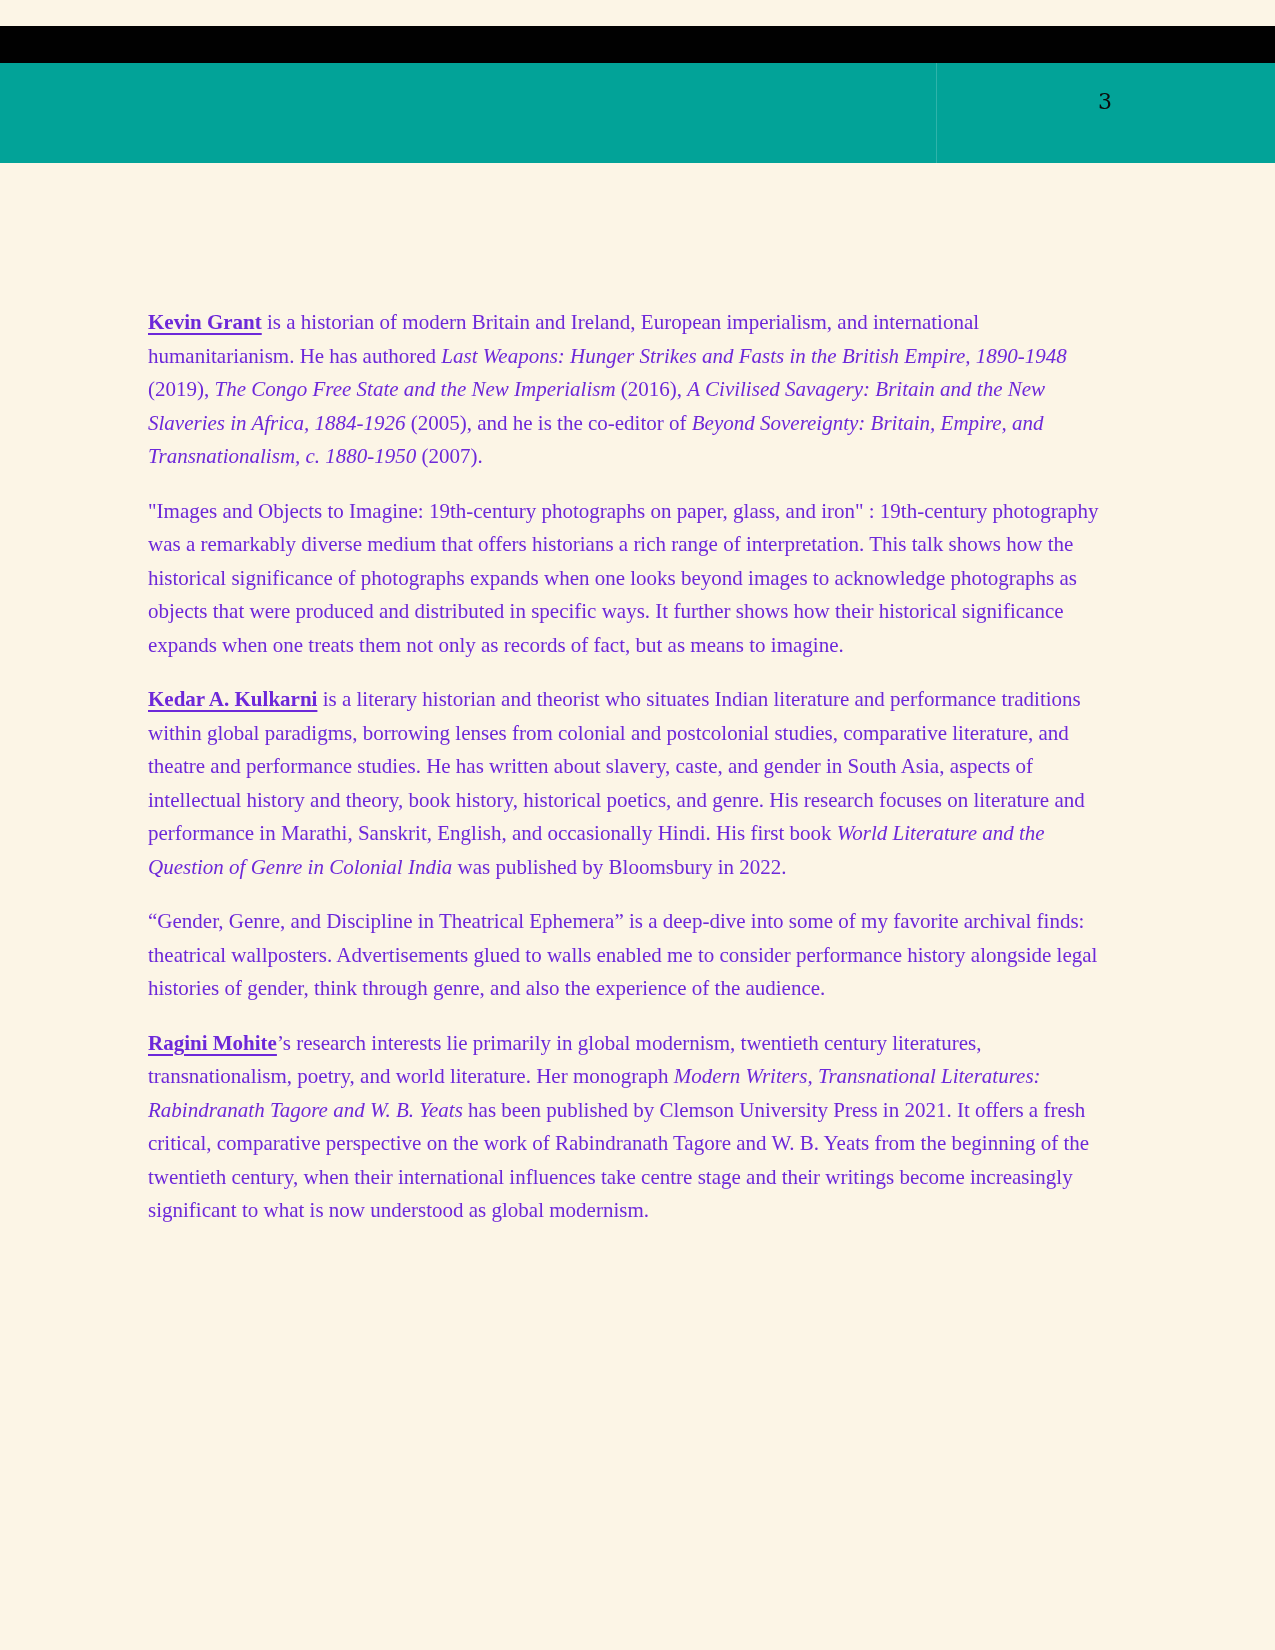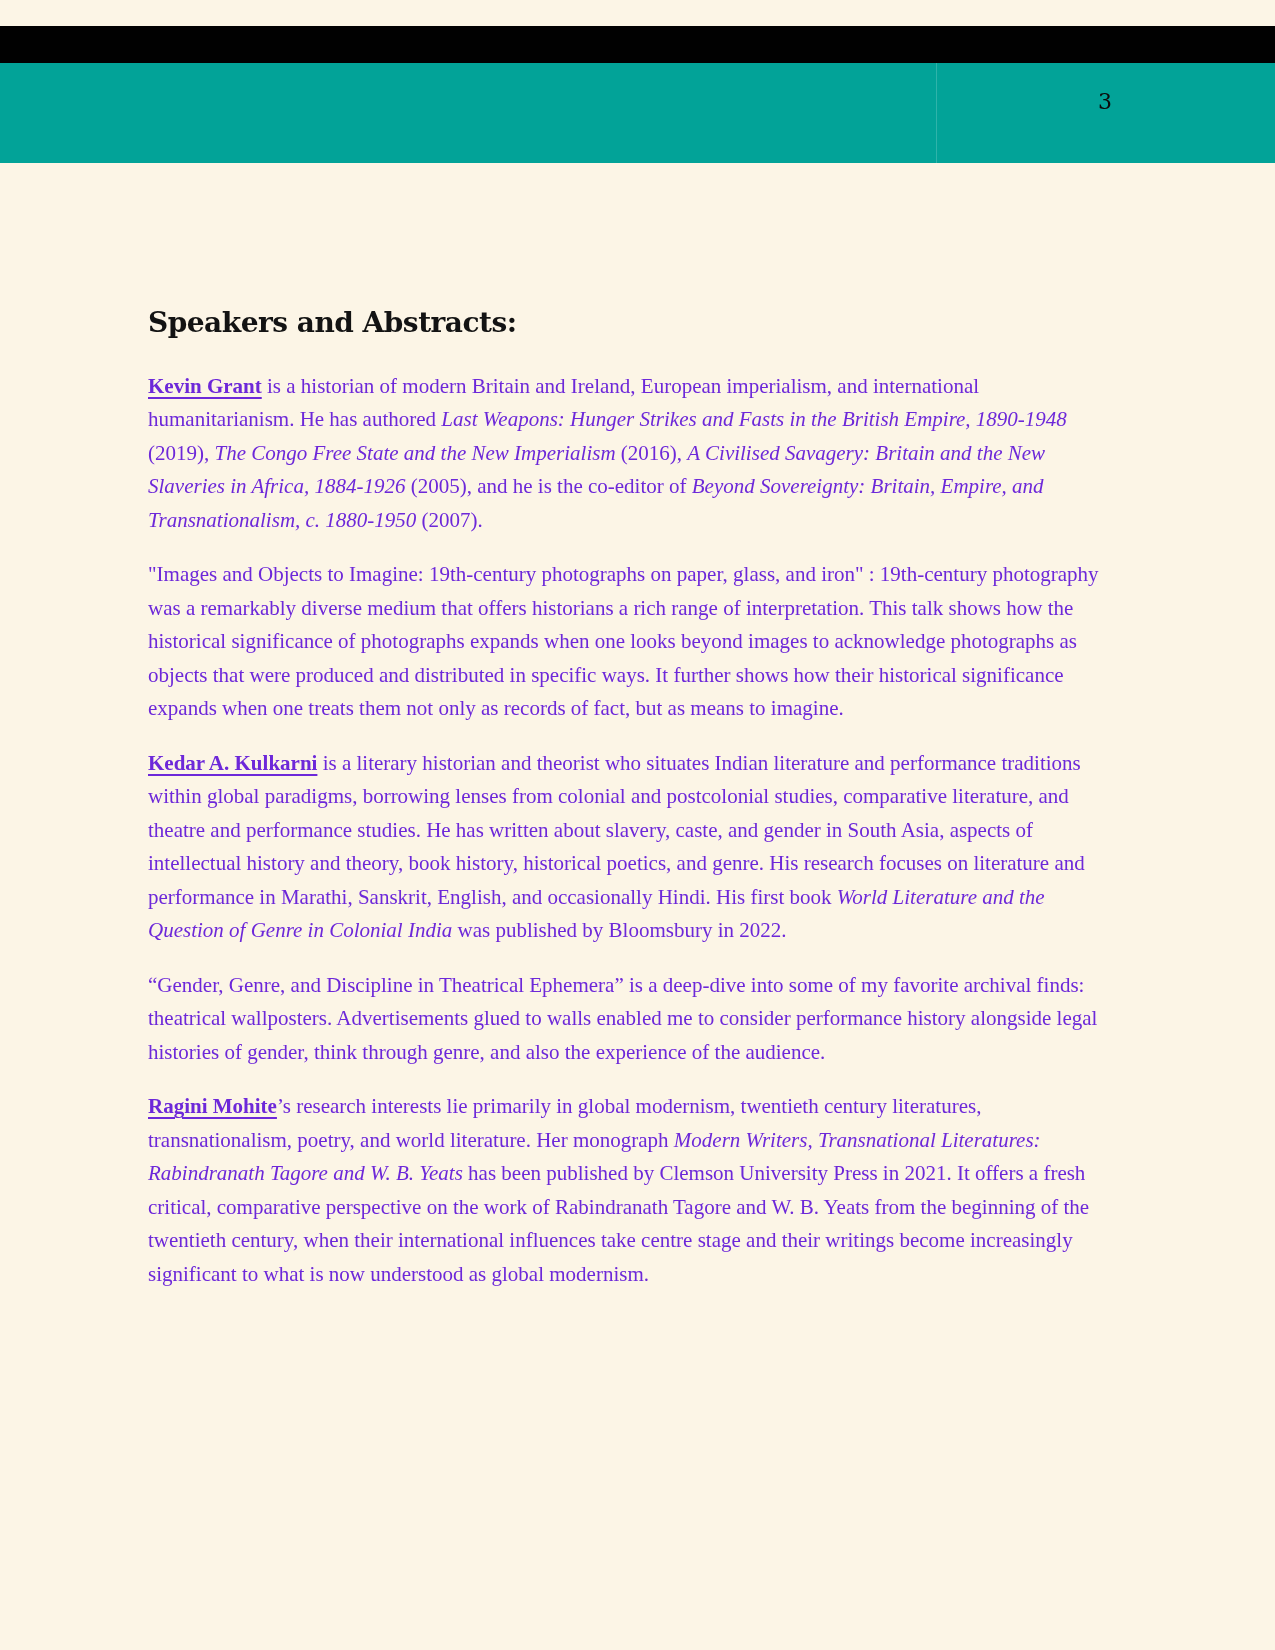--- a/index.html
+++ b/index.html
@@ -90,21 +90,20 @@
 <body style="background-color: rgb(252, 245, 230); color: rgb(28, 28, 28);">
 
 <div class="top-bar" style="background-color: rgb(1, 1, 1);"></div>
 
 <div class="teal-band" style="background-color: rgb(2, 163, 152);">
   <div class="band-seam"></div>
   <span class="page-number">3</span>
 </div>
 
 <div class="content">
-  <h1 class="section-heading">Speakers and Abstracts:</h1>
   <div>
       <p class="para"><span class="bold-underline">Kevin Grant</span><span class="normal"> is a historian of modern Britain and Ireland, European imperialism, and international humanitarianism. He has authored </span><span class="italic">Last Weapons: Hunger Strikes and Fasts in the British Empire, 1890-1948</span><span class="normal"> (2019), </span><span class="italic">The Congo Free State and the New Imperialism</span><span class="normal"> (2016), </span><span class="italic">A Civilised Savagery: Britain and the New Slaveries in Africa, 1884-1926</span><span class="normal"> (2005), and he is the co-editor of </span><span class="italic">Beyond Sovereignty: Britain, Empire, and Transnationalism, c. 1880-1950</span><span class="normal"> (2007).</span></p>
       <p class="para"><span class="normal">"Images and Objects to Imagine: 19th-century photographs on paper, glass, and iron" : 19th-century photography was a remarkably diverse medium that offers historians a rich range of interpretation. This talk shows how the historical significance of photographs expands when one looks beyond images to acknowledge photographs as objects that were produced and distributed in specific ways. It further shows how their historical significance expands when one treats them not only as records of fact, but as means to imagine.</span></p>
       <p class="para"><span class="bold-underline">Kedar A. Kulkarni</span><span class="normal"> is a literary historian and theorist who situates Indian literature and performance traditions within global paradigms, borrowing lenses from colonial and postcolonial studies, comparative literature, and theatre and performance studies. He has written about slavery, caste, and gender in South Asia, aspects of intellectual history and theory, book history, historical poetics, and genre. His research focuses on literature and performance in Marathi, Sanskrit, English, and occasionally Hindi. His first book </span><span class="italic">World Literature and the Question of Genre in Colonial India</span><span class="normal"> was published by Bloomsbury in 2022.</span></p>
       <p class="para"><span class="normal">“Gender, Genre, and Discipline in Theatrical Ephemera” is a deep-dive into some of my favorite archival finds: theatrical wallposters. Advertisements glued to walls enabled me to consider performance history alongside legal histories of gender, think through genre, and also the experience of the audience.</span></p>
       <p class="para"><span class="bold-underline">Ragini Mohite</span><span class="normal">’s research interests lie primarily in global modernism, twentieth century literatures, transnationalism, poetry, and world literature. Her monograph </span><span class="italic">Modern Writers, Transnational Literatures: Rabindranath Tagore and W. B. Yeats</span><span class="normal"> has been published by Clemson University Press in 2021. It offers a fresh critical, comparative perspective on the work of Rabindranath Tagore and W. B. Yeats from the beginning of the twentieth century, when their international influences take centre stage and their writings become increasingly significant to what is now understood as global modernism.</span></p>
     </div>
 </div>
 
 </body></html>

